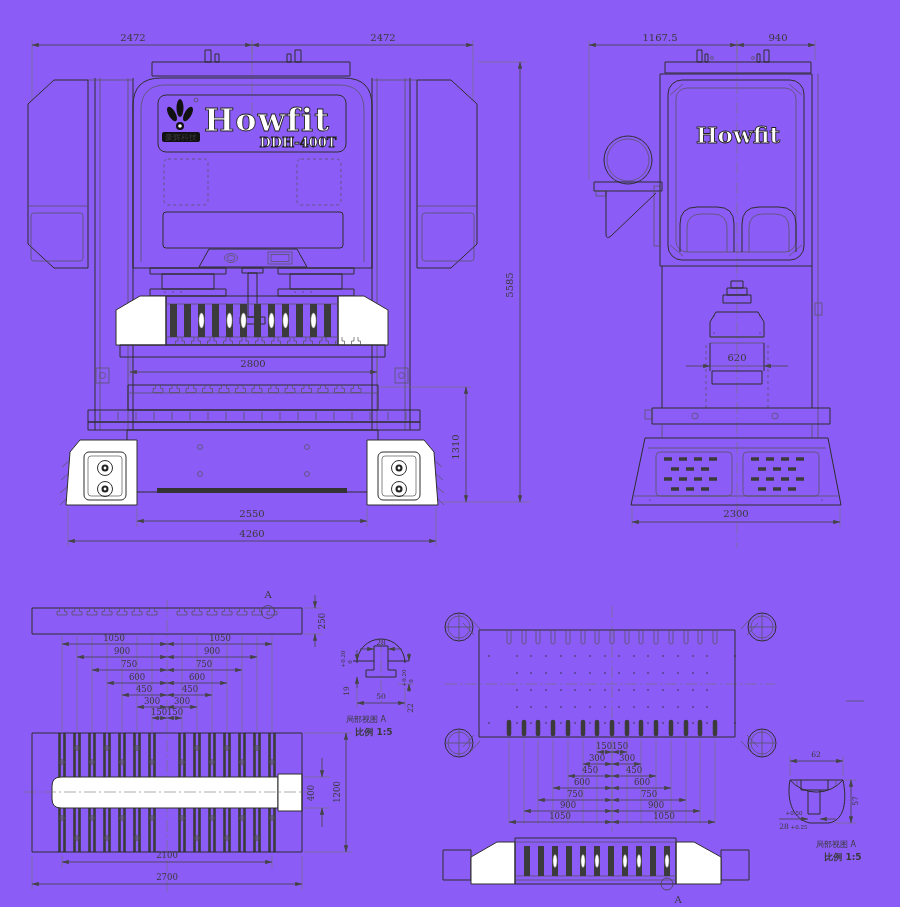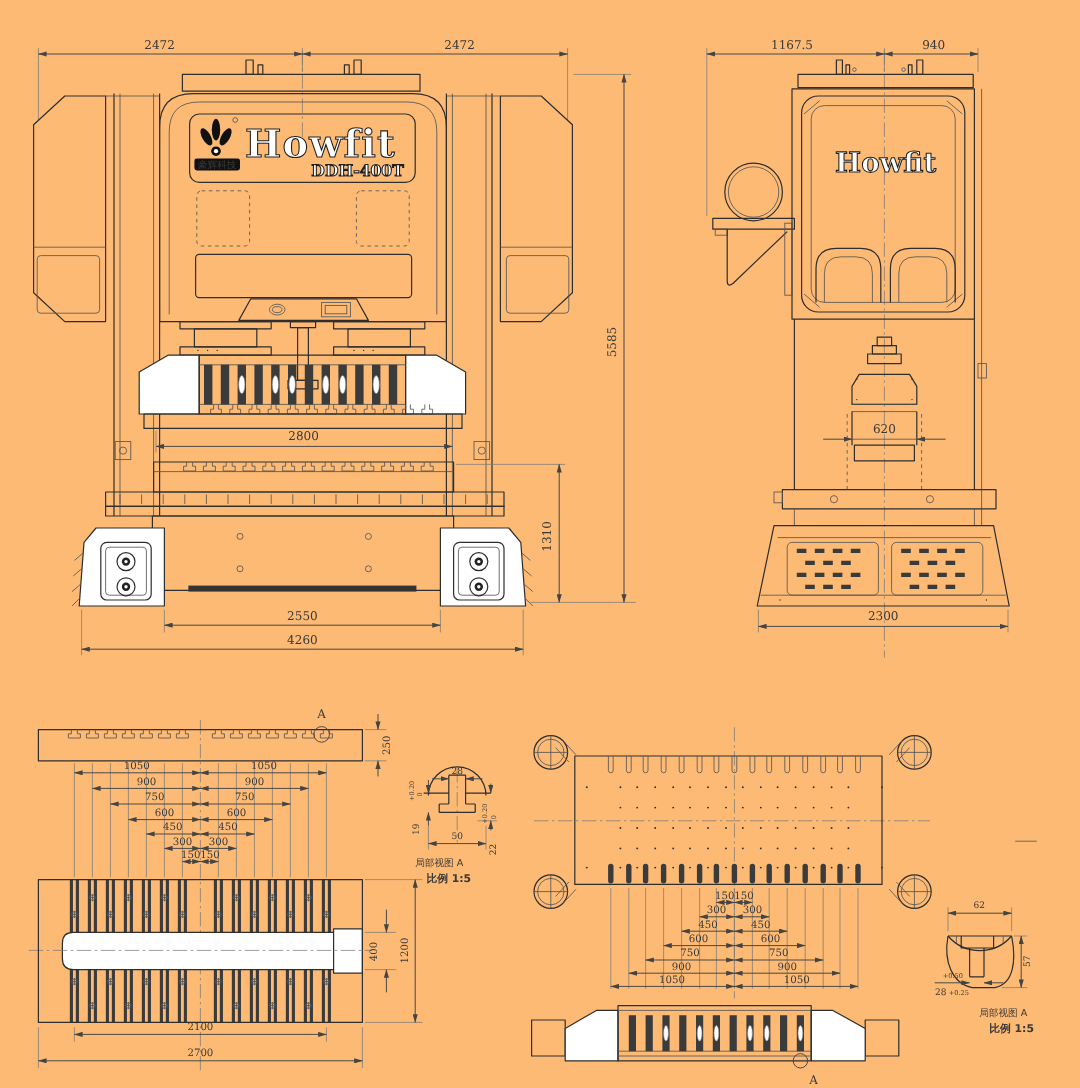--- a/index.html
+++ b/index.html
@@ -1,16 +1,16 @@
 <!DOCTYPE html>
 <html><head>
 <meta charset="utf-8">
 <style>
   html,body{margin:0;padding:0;background:#fff;}
-  #sheet{position:relative;width:900px;height:907px;background:#fdba74;overflow:hidden;
+  #sheet{position:relative;width:900px;height:907px;background:#8b5cf6;overflow:hidden;
          font-family:"DejaVu Serif",serif;}
   svg{display:block}
   .ol{fill:none;stroke:#2e2e2e;stroke-width:1;stroke-linejoin:round}
   .olw{fill:#fff;stroke:#2e2e2e;stroke-width:1;stroke-linejoin:round}
   .thin{fill:none;stroke:#555;stroke-width:.7}
   .dim{fill:none;stroke:#444;stroke-width:.8}
   .ext{fill:none;stroke:#777;stroke-width:.6}
   .cl{fill:none;stroke:#777;stroke-width:.6;stroke-dasharray:12 3 2 3}
   .dash{stroke-dasharray:3 3}
   .dark{stroke:#3b3b3b}

